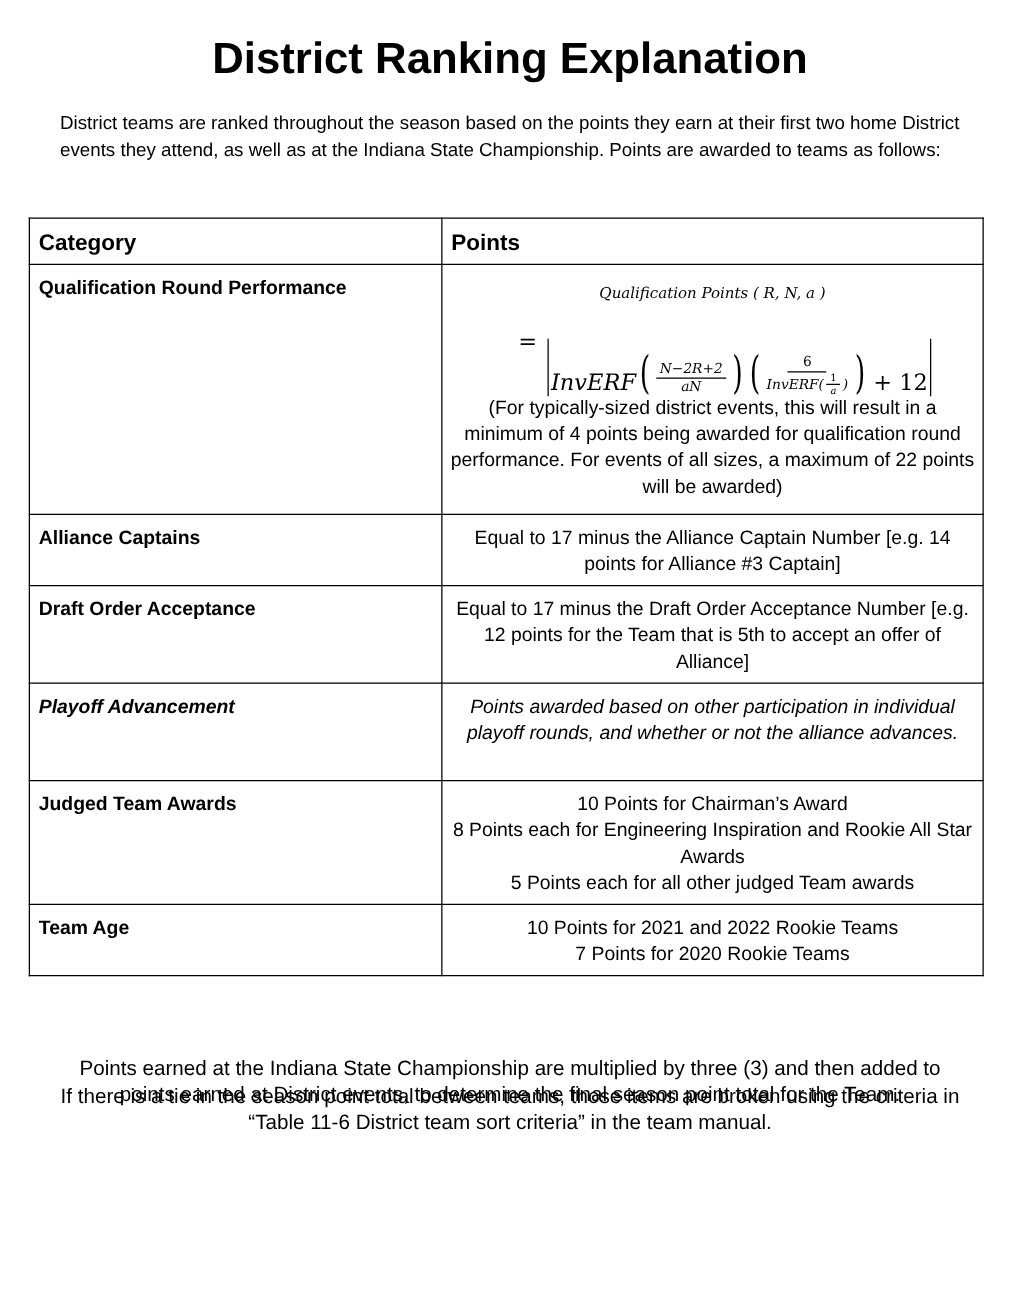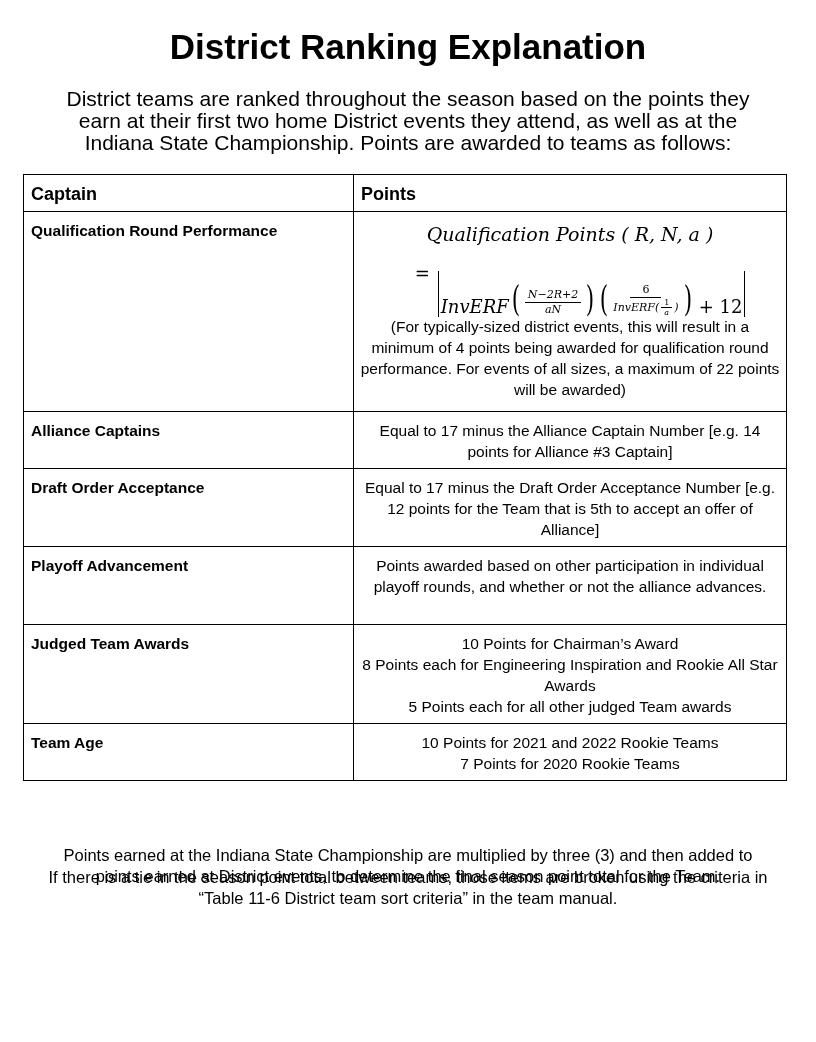--- a/index.html
+++ b/index.html
@@ -6,60 +6,60 @@
     body {
       width: 816px; height: 1042px; position: relative; overflow: hidden;
       font-family: "Liberation Sans", sans-serif; color: #000;
     }
     .title {
       position: absolute; left: 0; top: 26px; width: 816px;
       text-align: center; font-weight: bold; font-size: 35px; line-height: 42px;
     }
     .intro {
       position: absolute; left: 48px; top: 88px; width: 720px;
-      font-size: 21px; line-height: 22px; text-align: center;
+      font-size: 15px; line-height: 22px;
     }
     table.rank {
       position: absolute; left: 23px; top: 174px; width: 763px;
       border-collapse: collapse; table-layout: fixed;
     }
     table.rank td, table.rank th {
       border: 1px solid #000; vertical-align: top; padding: 0;
     }
     col.c1 { width: 330px; }
     col.c2 { width: 433px; }
     th { text-align: left; font-weight: bold; font-size: 18px; height: 36px; }
     th .cell { padding: 9px 7px 0 7px; }
     td.cat { font-weight: bold; font-size: 15.5px; }
     td.cat .cell { padding: 10px 7px 0 7px; }
     td.pts { text-align: center; font-size: 15.5px; line-height: 21px; }
     td.pts .cell { padding: 8px 6px 6px 6px; }
     .formula {
       font-family: "DejaVu Serif", "Liberation Serif", serif; font-style: italic;
       text-align: center;
     }
-    .f-title { font-size: 19px; line-height: 24px; margin-top: 2px; }
+    .f-title { font-size: 12px; line-height: 24px; margin-top: 2px; }
     .f-expr {
       display: flex; align-items: center; justify-content: center;
       font-size: 18px; height: 54px; margin-left: 20px;
     }
     .abs { display: inline-block; border-left: 1.5px solid #000; border-right: 1.5px solid #000;
       height: 46px; display: flex; align-items: flex-end; padding: 0 2px; margin-top: 42px; }
     .frac { display: inline-flex; flex-direction: column; align-items: center;
       font-size: 11px; line-height: 14px; margin: 0 2px; }
     .frac .num { border-bottom: 1px solid #000; padding: 0 3px; }
     .paren { font-style: normal; font-size: 36px; font-weight: 200; line-height: 36px;
       transform: scaleX(0.6); display: inline-block; }
     .upright { font-style: normal; }
     .note { margin-top: 16px; }
     .r-head td, .r-head th { height: 36px; }
     .r-qual td { height: 199px; }
     .r-alliance td { height: 56px; }
     .r-draft td { height: 77px; }
-    .r-playoff td { height: 77px; }
+    .r-playoff td { height: 77px; font-style: italic; }
     .r-judged td { height: 98px; }
     .r-age td { height: 56px; }
     .footer {
       position: absolute; left: 40px; width: 736px; text-align: center;
       font-size: 16.5px; line-height: 21px;
     }
     .footer.f1 { top: 845px; }
     .footer.f2 { top: 867px; }
     .line { display: block; }
   </style>
@@ -71,21 +71,21 @@
 <div class="intro">District teams are ranked throughout the season based on the points they earn at their first two home District events they attend, as well as at the Indiana State Championship. Points are awarded to teams as follows:</div>
 
 <table class="rank">
   <colgroup>
       <col class="c1">
       <col class="c2">
     </colgroup>
   <tbody>
       <tr class="r-head">
     <th>
-          <div class="cell">Captain</div>
+          <div class="cell">Category</div>
         </th>
     <th>
           <div class="cell">Points</div>
         </th>
   </tr>
 
   <tr class="r-qual">
     <td class="cat">
           <div class="cell">Qualification Round Performance</div>
         </td>

